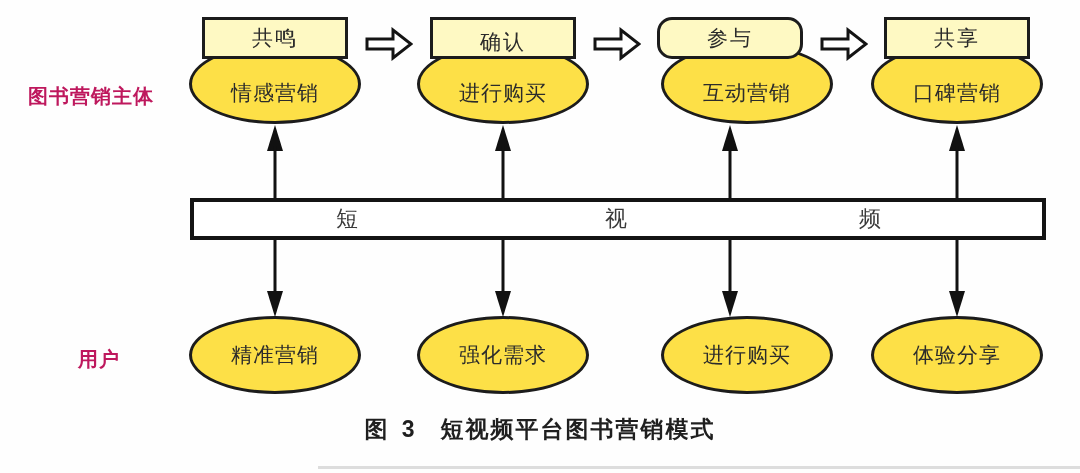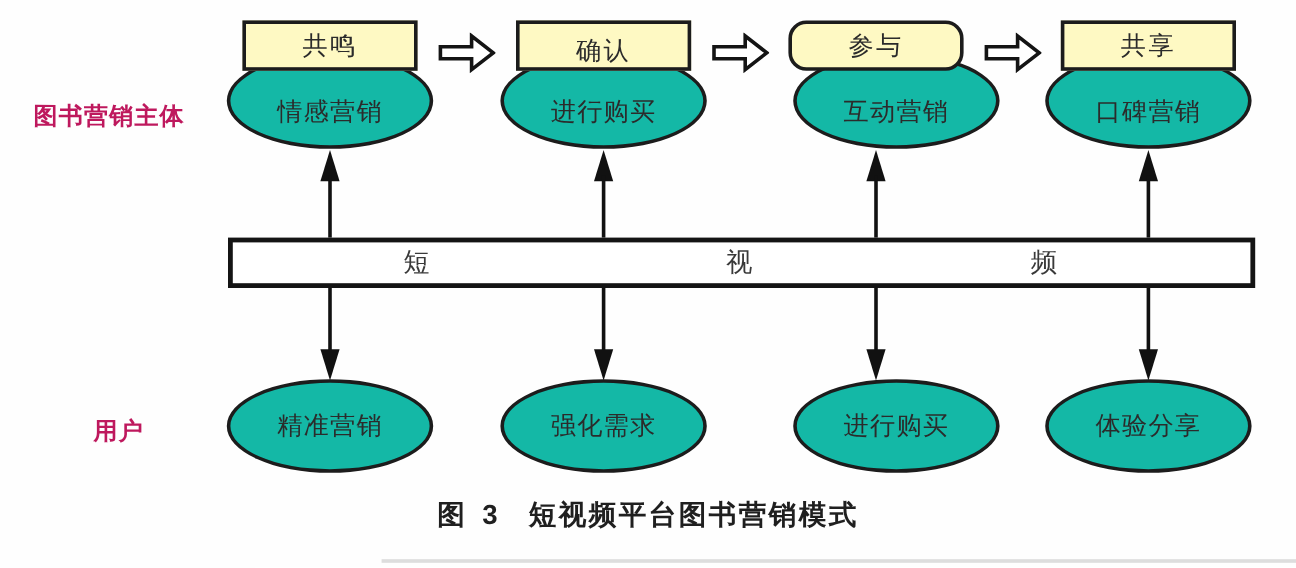--- a/index.html
+++ b/index.html
@@ -31,21 +31,21 @@
     box-sizing:border-box;
     display:flex;align-items:center;justify-content:center;
     font-size:21px;color:#2b2b2b;
     letter-spacing:2px;
     z-index:4;
   }
   
   .ellipse{
     position:absolute;
     width:172px;height:80px;
-    background:#14b8a6;
+    background:#fde047;
     border:3px solid #1c1c1c;
     border-radius:50%;
     box-sizing:border-box;
     display:flex;align-items:center;justify-content:center;
     font-size:21px;color:#2b2b2b;
     letter-spacing:1px;
   }
   .ellipse.marketing{top:44px;z-index:3;padding-top:18px;}
   .ellipse.action{top:316px;height:78px;z-index:3;}
   

